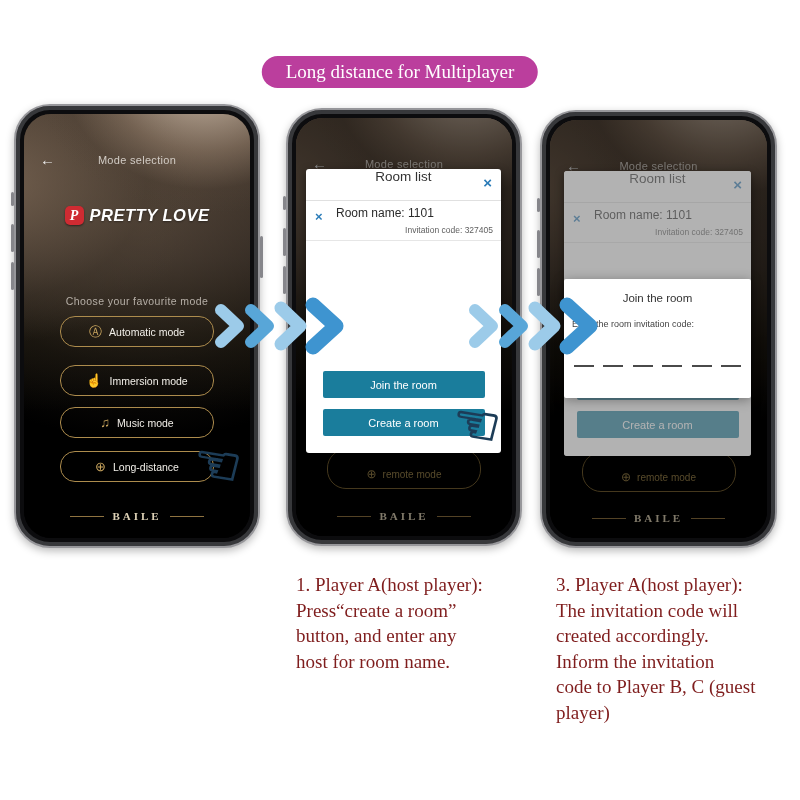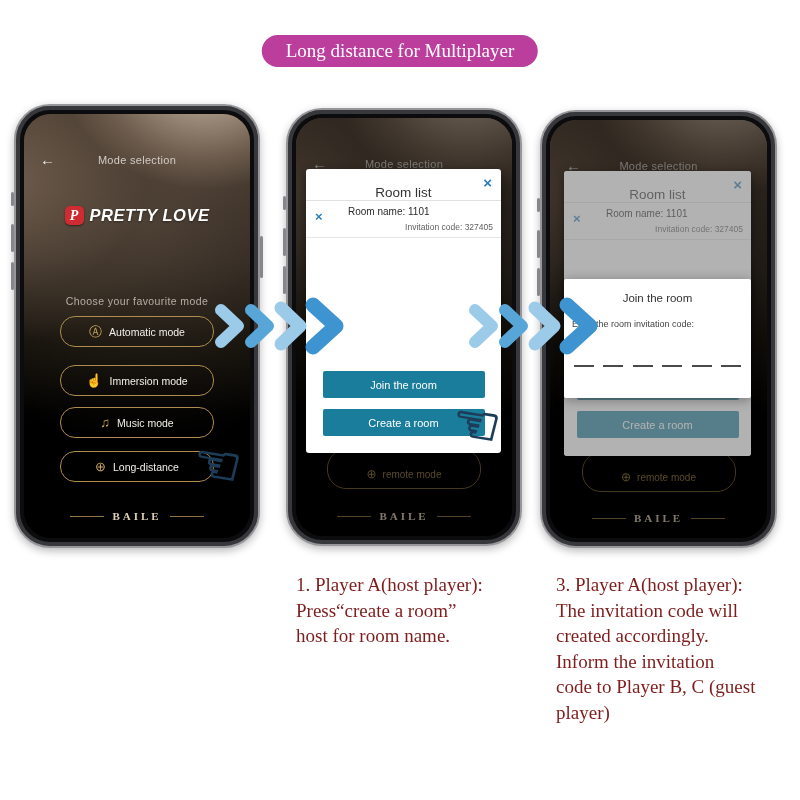--- a/index.html
+++ b/index.html
@@ -2,21 +2,21 @@
 <html><head>
 <meta charset="utf-8">
 <style>
   html,body{margin:0;padding:0;}
   body{
     position:relative;width:800px;height:800px;background:#ffffff;overflow:hidden;
     font-family:"Liberation Sans",sans-serif;
   }
   
   .banner{
-    position:absolute;left:50%;top:35px;transform:translateX(-50%);
+    position:absolute;left:50%;top:56px;transform:translateX(-50%);
     background:#bb3e9d;color:#fff;font-family:"Liberation Serif",serif;
     font-size:19px;padding:5px 24px;border-radius:17px;white-space:nowrap;
   }
   
   .phone{
     position:absolute;box-sizing:border-box;background:#0c0c0e;
     border:2px solid #97979b;border-radius:36px;
     box-shadow:inset 0 0 0 4px #37383b,0 3px 9px rgba(0,0,0,.28);
     padding:8px;z-index:1;
   }
@@ -54,25 +54,25 @@
   .m0{top:202px;} .m1{top:251px;} .m2{top:293px;} .m3{top:337px;}
   .mode-glyph{color:#c9a55e;font-size:13px;line-height:1;}
   .baile{position:absolute;top:396px;width:100%;display:flex;align-items:center;justify-content:center;gap:8px;z-index:2;}
   .baile-line{width:34px;height:1px;background:#8f7340;}
   .baile-text{color:#ddd1b6;font-family:"Liberation Serif",serif;font-weight:bold;font-size:11px;letter-spacing:3px;}
   
   .modal{position:absolute;background:#fff;border-radius:3px;z-index:4;box-shadow:0 3px 10px rgba(0,0,0,.45);}
   #phone2 .modal{left:10px;top:51px;width:195px;height:284px;}
   #phone3 .modal{left:14px;top:51px;width:187px;height:285px;}
   .modal-titlebar{position:relative;height:31px;border-bottom:1px solid #e0e0e0;
-    display:flex;align-items:flex-end;justify-content:center;font-size:13.5px;color:#333;}
+    display:flex;align-items:flex-start;justify-content:center;font-size:13.5px;color:#333;}
   .modal-close{position:absolute;right:9px;top:6px;color:#2b7cb8;font-size:15px;font-weight:bold;line-height:1;}
   .room-row{position:relative;padding:5px 8px 5px 30px;border-bottom:1px solid #e6e6e6;}
   .room-x{position:absolute;left:9px;top:9px;color:#2b7cb8;font-weight:bold;font-size:13px;line-height:1;}
-  .room-name{font-size:10px;color:#2b2b2b;margin-left:12px;}
+  .room-name{font-size:12px;color:#2b2b2b;}
   .room-code{font-size:8.5px;color:#5f5f5f;margin-top:5px;text-align:right;}
   .teal-btn{position:absolute;left:50%;transform:translateX(-50%);width:162px;height:27px;
     background:#1a7d9c;border-radius:2px;color:#fff;font-size:11px;
     display:flex;align-items:center;justify-content:center;}
   .join{top:202px;} .create{top:240px;}
   .modal-overlay{position:absolute;inset:0;background:rgba(127,127,127,.60);z-index:5;border-radius:3px;}
   
   .join-dialog{position:absolute;left:14px;top:159px;width:187px;height:119px;background:#fff;
     z-index:6;border-radius:2px;box-shadow:0 2px 12px rgba(0,0,0,.35);}
   .dialog-title{margin-top:13px;text-align:center;font-size:11.5px;color:#333;}
@@ -241,20 +241,21 @@
   <polyline points="68,11 87,29 68,47" fill="none" stroke="#9ccbe9" stroke-width="13" stroke-linecap="round" stroke-linejoin="round"></polyline>
   <polyline points="100,8 123,29 100,50" fill="none" stroke="#3e94d0" stroke-width="15" stroke-linecap="round" stroke-linejoin="round"></polyline>
 </svg>
 
 <div class="hand" id="hand1">☜</div>
 <div class="hand" id="hand2">☜</div>
 
 <div class="instr" id="instr1">
   <div>1. Player A(host player):</div>
   <div>Press“create a room”</div>
+  <div>button, and enter any</div>
   <div>host for room name.</div>
 </div>
 <div class="instr" id="instr2">
   <div>3. Player A(host player):</div>
   <div>The invitation code will</div>
   <div>created accordingly.</div>
   <div>Inform the invitation</div>
   <div>code to Player B, C (guest</div>
   <div>player)</div>
 </div>

